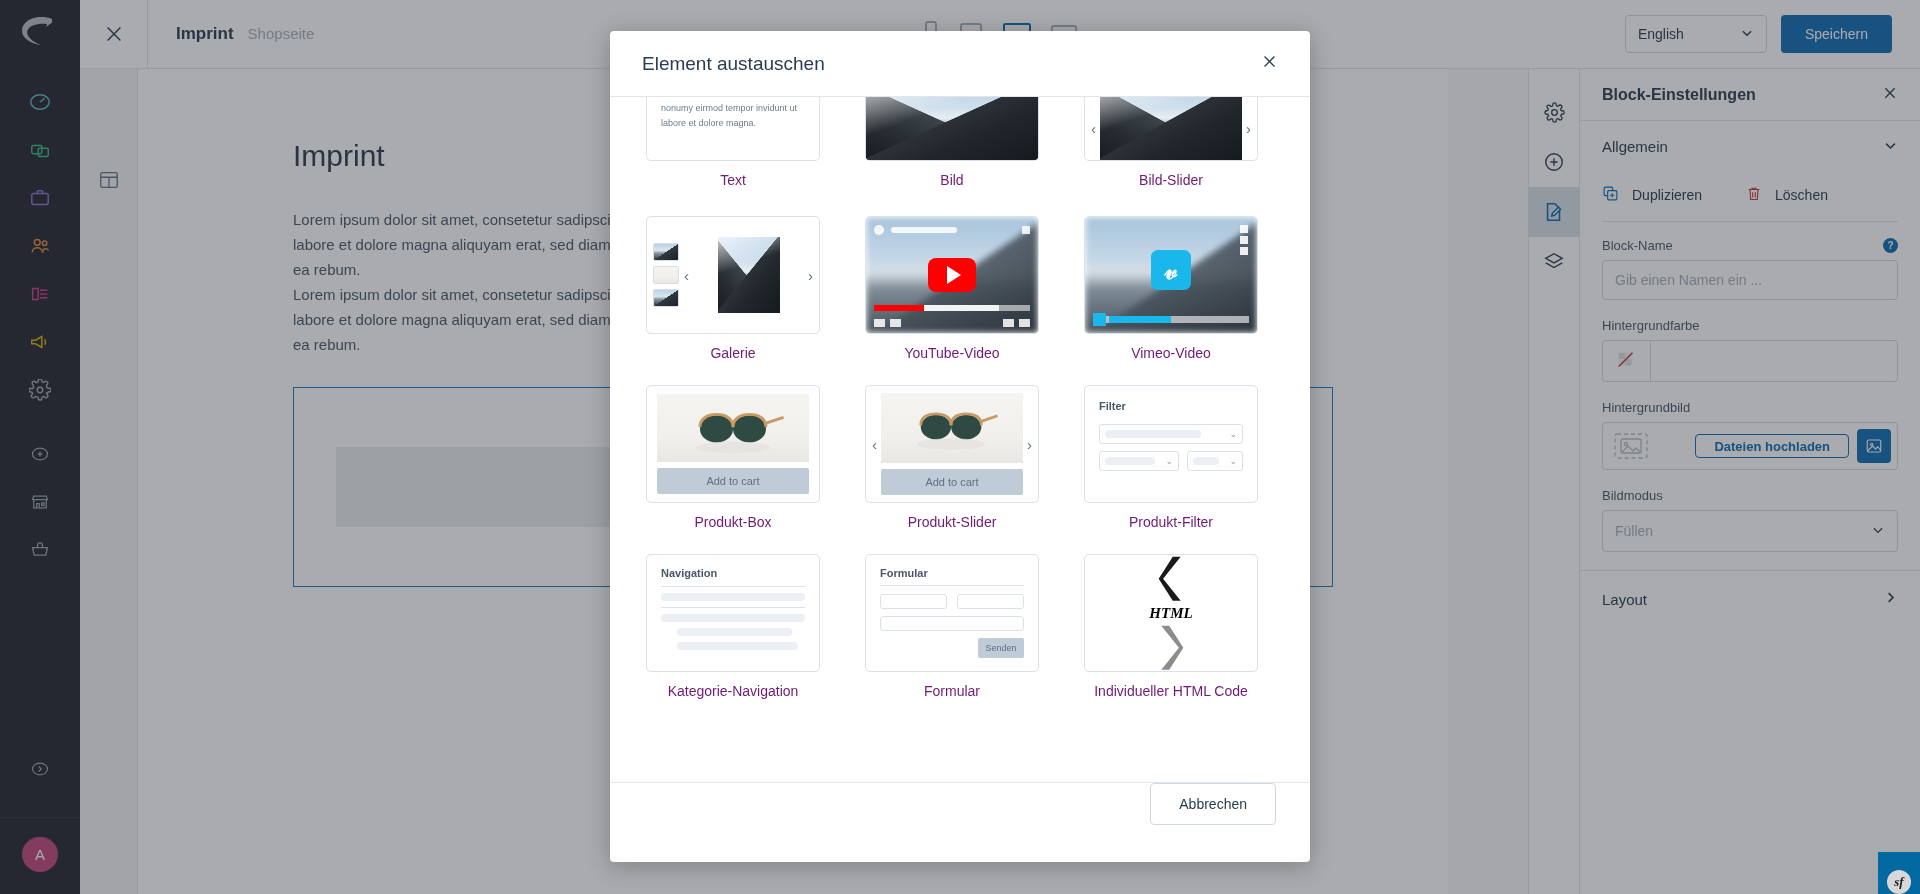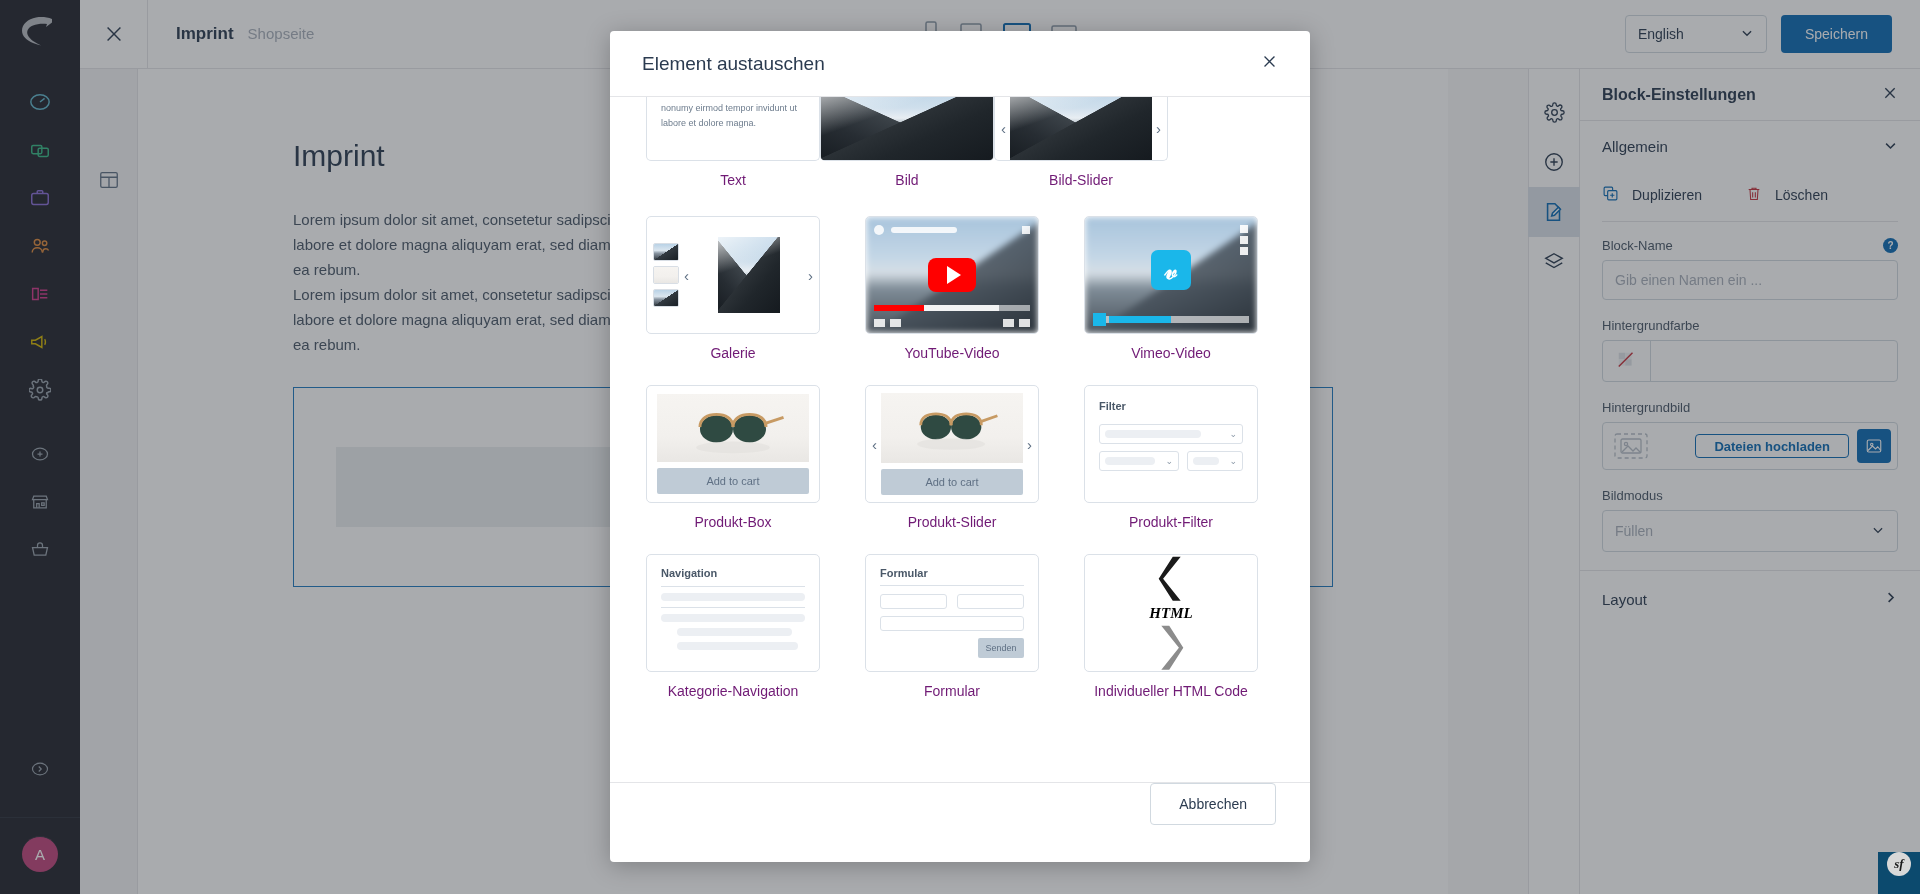--- a/index.html
+++ b/index.html
@@ -210,21 +210,21 @@
     width: 174px; height: 118px; border: 1px solid #dbe1e8; border-radius: 5px;
     background:#fff; display:flex; align-items:center; justify-content:center;
     overflow:hidden; cursor:pointer; position:relative;
   }
   .tile-label {
     text-align:center; font-size: 14px; color: #701a75; margin-top: 11px;
     height: 20px;
   }
 
   
-  .clip-row { display:grid; grid-template-columns: repeat(3,174px); padding-top: 0; }
+  .clip-row { display:grid; grid-template-columns: repeat(3,174px); gap:45px; padding-top: 0; }
   .clip-card {
     width:174px; height: 64px; border:1px solid #dbe1e8; border-top: none;
     border-radius: 0 0 5px 5px; background:#fff; overflow:hidden; position:relative;
     cursor:pointer;
   }
   .clip-text { font-size: 9px; color:#6d7c8d; line-height: 15px; padding: 4px 14px 0; }
 
   
   .mtn {
     width:100%; height:100%;
@@ -333,21 +333,21 @@
     margin-top: 7px;
   }
 
   
   .htmlt { display:flex; align-items:center; justify-content:center; gap:2px;flex-direction:column; }
   .htmlt-text { font-family:"Liberation Serif", serif; font-style: italic; font-weight:700; font-size: 15px; color:#000; }
 
   
   #sf-badge {
     position:absolute; right: 0; bottom: 0; width: 42px; height: 42px;
-    background: #0c4a6e; display:flex; align-items:flex-start; justify-content:center;
+    background: #0369a1; display:flex; align-items:flex-end; justify-content:center;
     z-index: 12;
     margin-top: 36px;
   }
   #sf-badge .sf-circle {
     width:24px;height:24px;border-radius:50%;background:#d8d8d8;
     display:flex;align-items:center;justify-content:center;
     font-family:"Liberation Serif", serif; font-style:italic; font-weight:700;
     font-size:13px; color:#1a1a1a;
   }
 </style>

